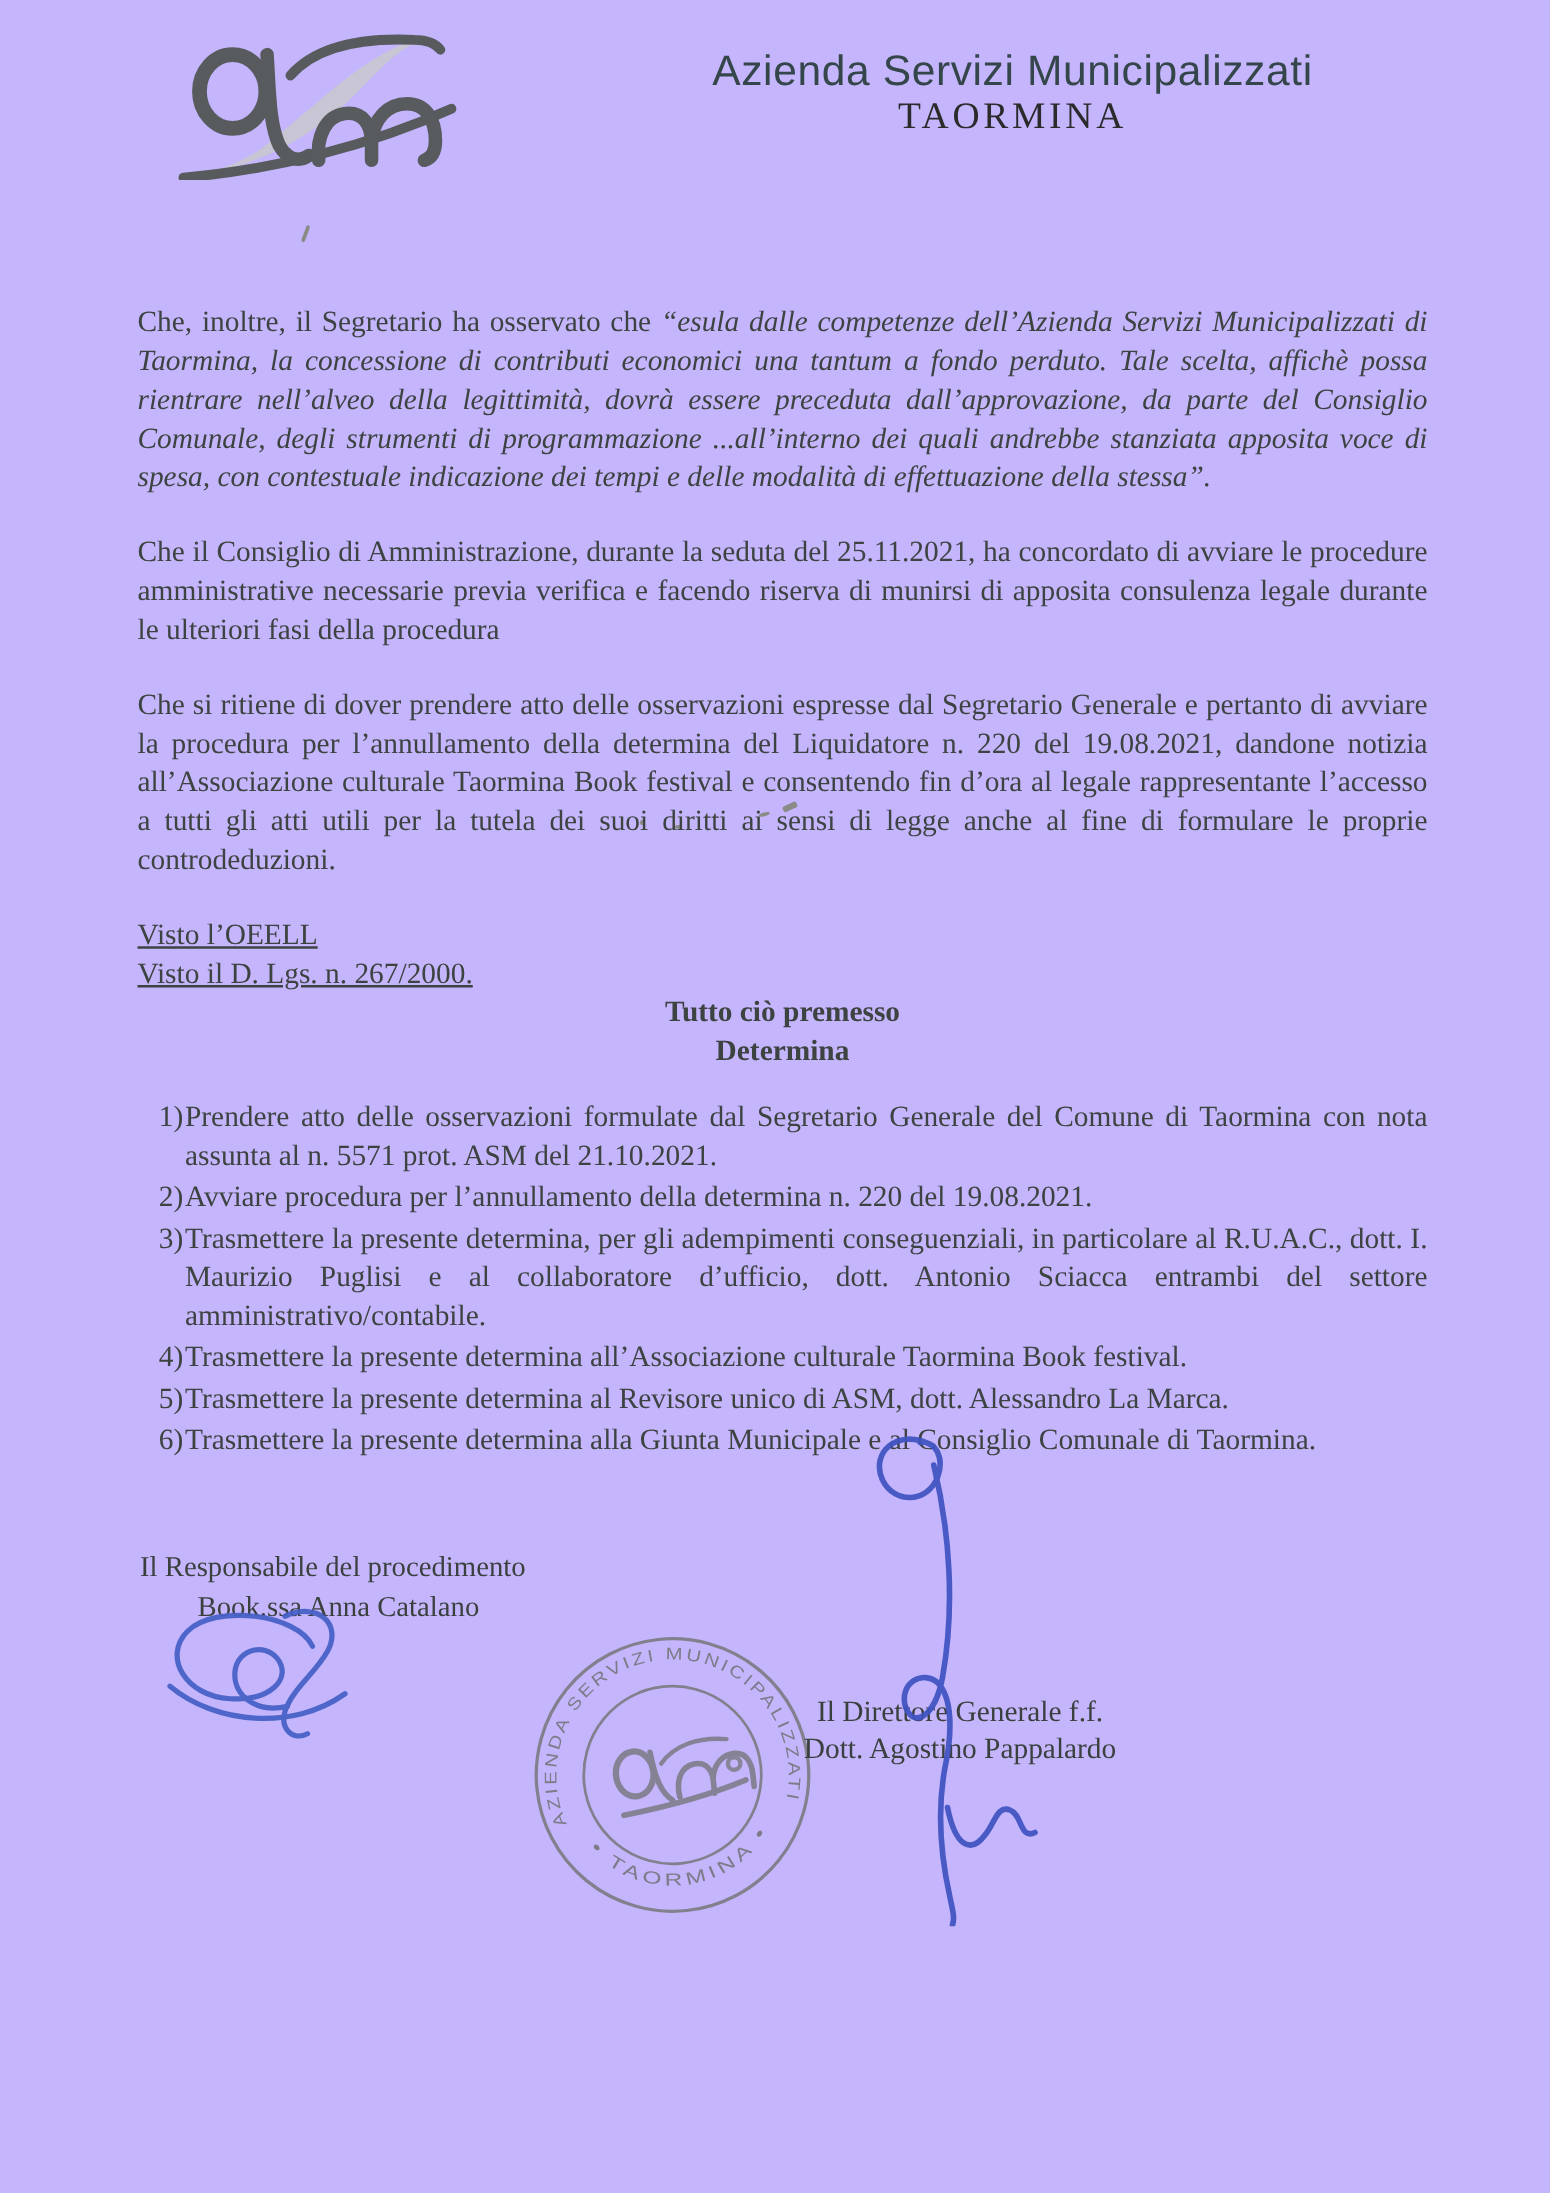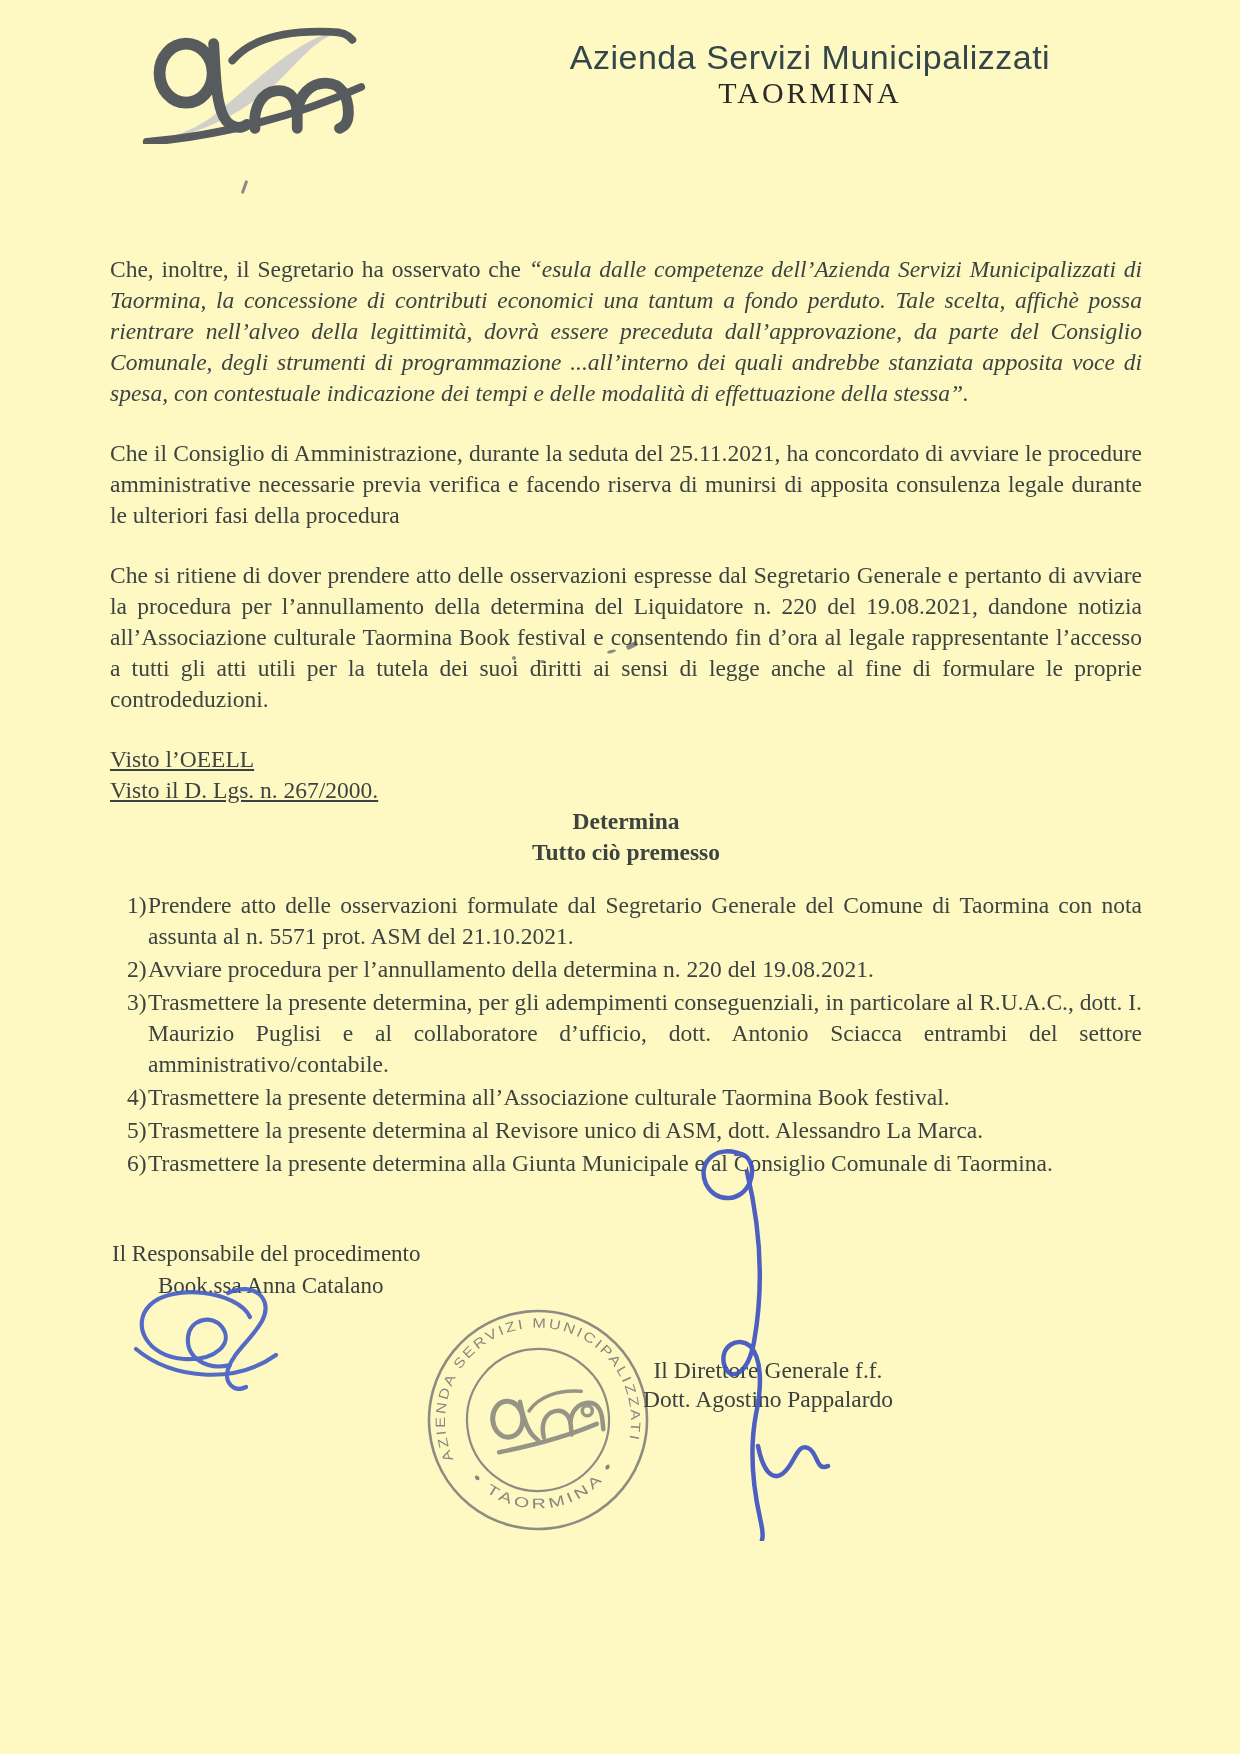--- a/index.html
+++ b/index.html
@@ -1,20 +1,20 @@
 <!DOCTYPE html>
 <html><head>
 <meta charset="utf-8">
 <style>
   html,body{margin:0;padding:0;background:#e8e8e8;}
   .page{
     position:relative;
     width:1240px;height:1754px;
     margin:0 auto;
-    background:#fef9c3;
+    background:#c4b5fd;
     overflow:hidden;
     font-family:"Liberation Serif", serif;
     color:#3d4340;
   }
   
   .logo{position:absolute;left:138px;top:26px;width:228px;height:118px;}
   .head-text{position:absolute;left:450px;top:38px;width:720px;text-align:center;}
   .org-name{
     font-family:"Liberation Sans", sans-serif;
     font-size:34px;line-height:38px;font-weight:400;
@@ -23,21 +23,21 @@
   .org-city{
     font-family:"Liberation Serif", serif;
     font-size:30px;line-height:26px;margin-top:4px;
     color:#2b2b2b;letter-spacing:3px;
   }
   
   .content{
     position:absolute;left:110px;top:243px;width:1032px;
     font-size:23.5px;line-height:31px;
   }
-  .para{text-align:justify;margin:11px 0 29px 0;}
+  .para{text-align:justify;margin:0 0 29px 0;}
   .quote-italic{font-style:italic;}
   .visto{margin:0;text-decoration:underline;}
   .center-head{ text-align:center;font-weight:bold;margin:0;}
   ol.determina-list{
     list-style:none;margin:22px 0 0 17px;padding:0;
   }
   ol.determina-list li{
     position:relative;padding-left:21px;text-align:justify;
     margin-bottom:2px;counter-increment:item;
   }
@@ -92,22 +92,22 @@
 
     <p class="para"><span>Che, inoltre, il Segretario ha osservato che </span><span class="quote-italic">“esula dalle competenze dell’Azienda Servizi Municipalizzati di Taormina, la concessione di contributi economici una tantum a fondo perduto. Tale scelta, affichè possa rientrare nell’alveo della legittimità, dovrà essere preceduta dall’approvazione, da parte del Consiglio Comunale, degli strumenti di programmazione ...all’interno dei quali andrebbe stanziata apposita voce di spesa, con contestuale indicazione dei tempi e delle modalità di effettuazione della stessa”.</span></p>
 
     <p class="para">Che il Consiglio di Amministrazione, durante la seduta del 25.11.2021, ha concordato di avviare le procedure amministrative necessarie previa verifica e facendo riserva di munirsi di apposita consulenza legale durante le ulteriori fasi della procedura</p>
 
     <p class="para">Che si ritiene di dover prendere atto delle osservazioni espresse dal Segretario Generale e pertanto di avviare la procedura per l’annullamento della determina del Liquidatore n. 220 del 19.08.2021, dandone notizia all’Associazione culturale Taormina Book festival e consentendo fin d’ora al legale rappresentante l’accesso a tutti gli atti utili per la tutela dei suoi diritti ai sensi di legge anche al fine di formulare le proprie controdeduzioni.</p>
 
     <div class="visto">Visto l’OEELL</div>
     <div class="visto">Visto il D. Lgs. n. 267/2000.</div>
 
+    <div class="center-head">Tutto ciò premesso</div>
     <div class="center-head">Determina</div>
-    <div class="center-head">Tutto ciò premesso</div>
 
     <ol class="determina-list">
       <li><span class="num">1)</span><span>Prendere atto delle osservazioni formulate dal Segretario Generale del Comune di Taormina con nota assunta al n. 5571 prot. ASM del 21.10.2021.</span></li>
       <li><span class="num">2)</span><span>Avviare procedura per l’annullamento della determina n. 220 del 19.08.2021.</span></li>
       <li><span class="num">3)</span><span>Trasmettere la presente determina, per gli adempimenti conseguenziali, in particolare al R.U.A.C., dott. I. Maurizio Puglisi e al collaboratore d’ufficio, dott. Antonio Sciacca entrambi del settore amministrativo/contabile.</span></li>
       <li><span class="num">4)</span><span>Trasmettere la presente determina all’Associazione culturale Taormina Book festival.</span></li>
       <li><span class="num">5)</span><span>Trasmettere la presente determina al Revisore unico di ASM, dott. Alessandro La Marca.</span></li>
       <li><span class="num">6)</span><span>Trasmettere la presente determina alla Giunta Municipale e al Consiglio Comunale di Taormina.</span></li>
     </ol>
   </div>

